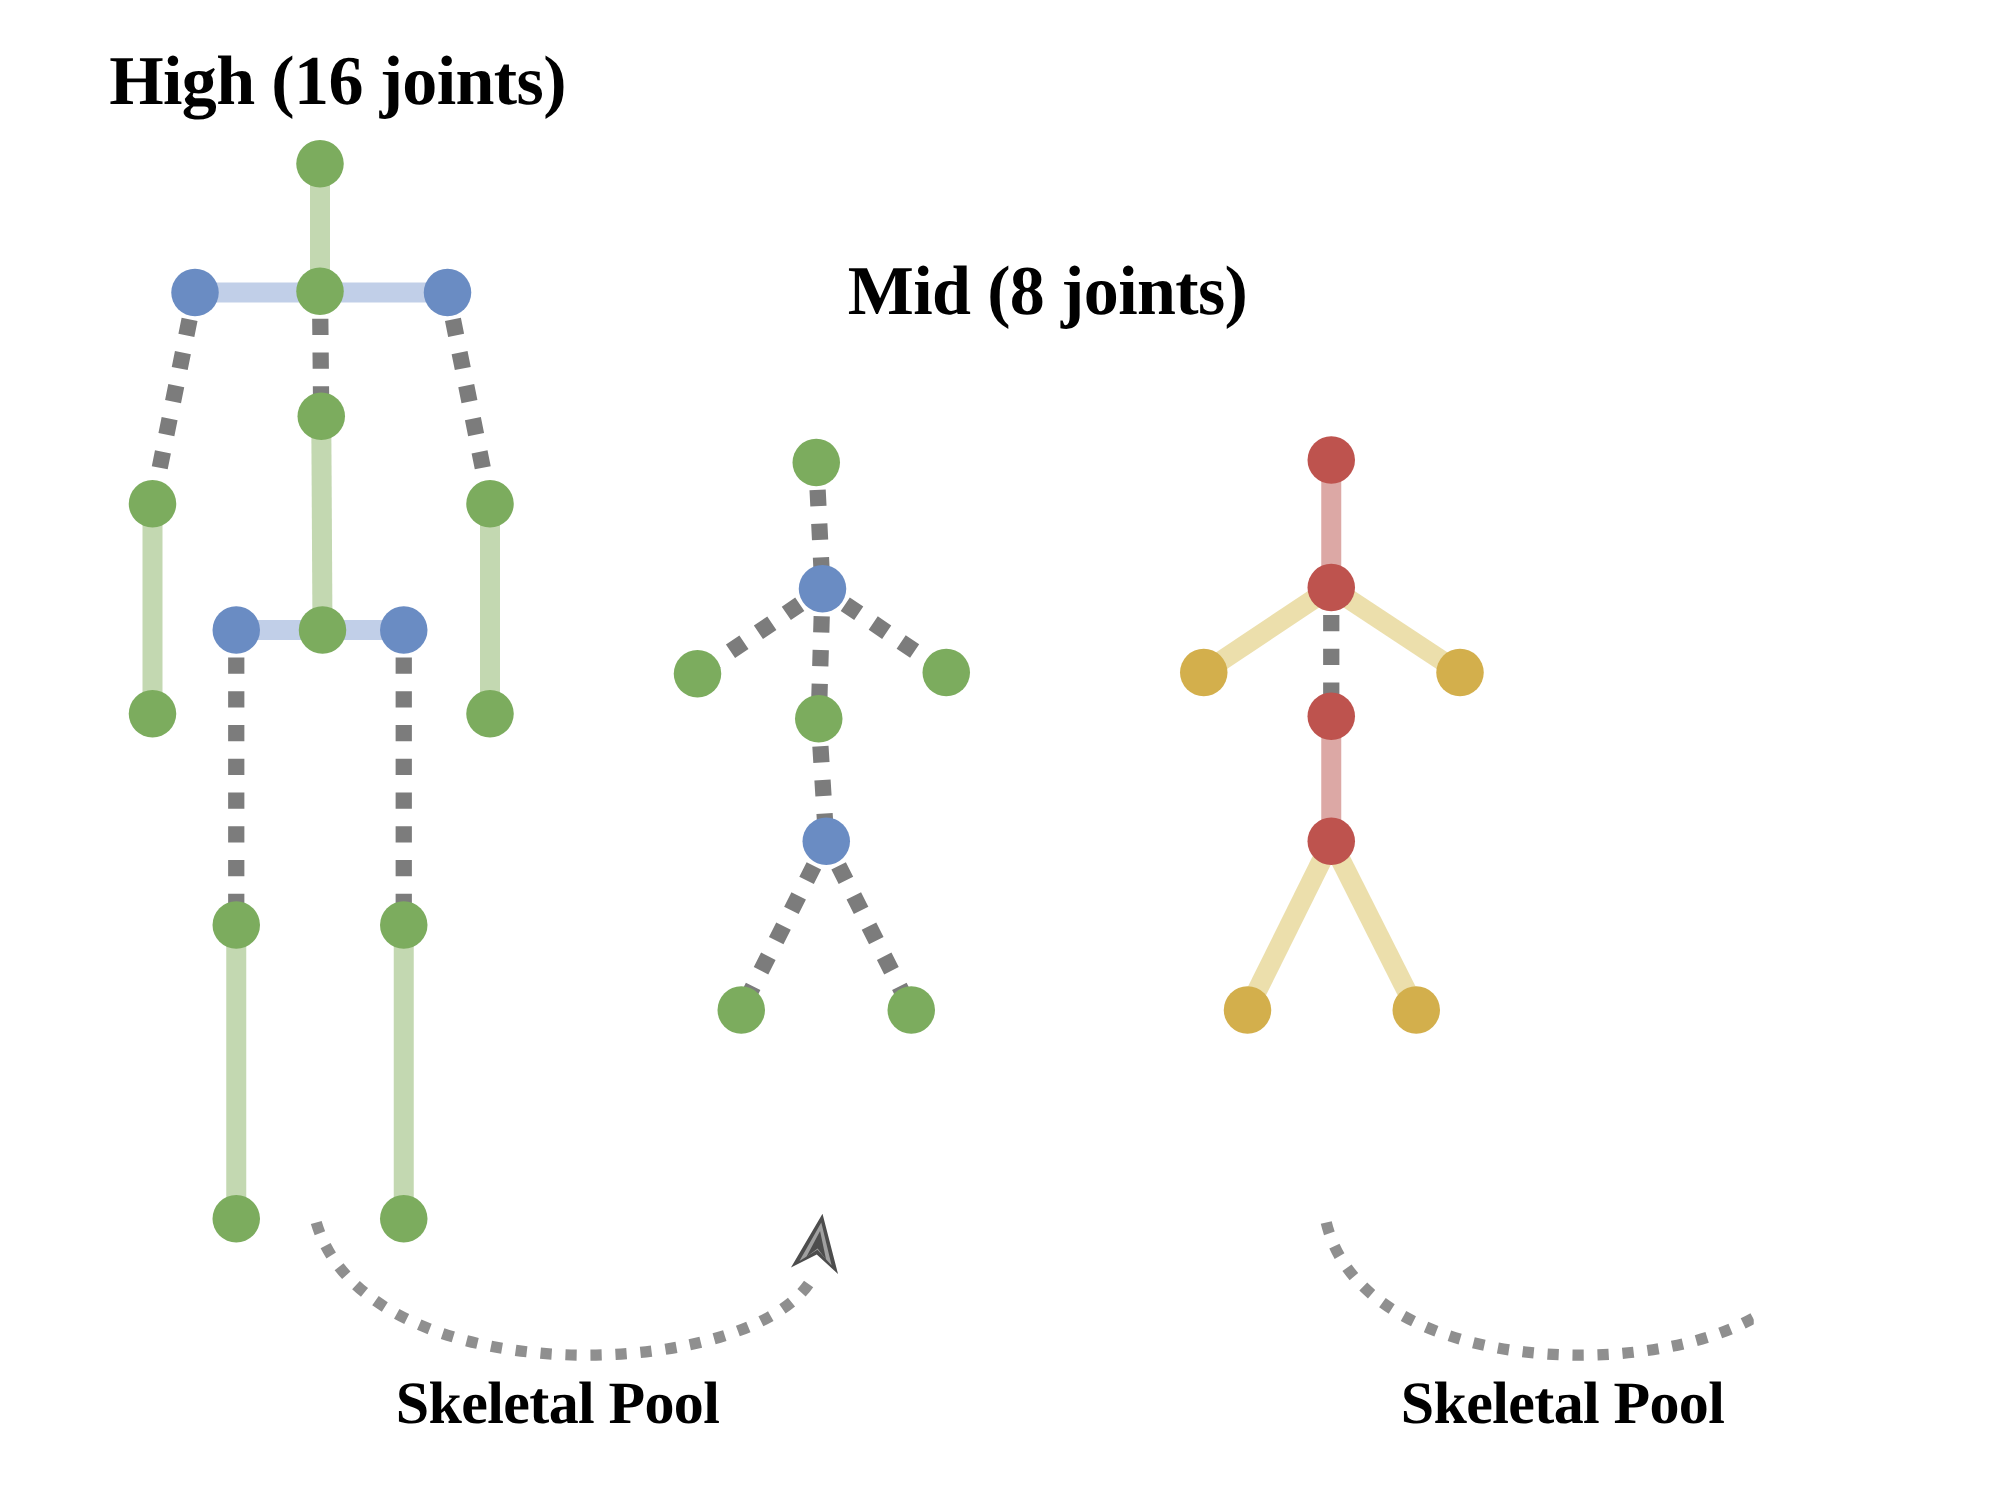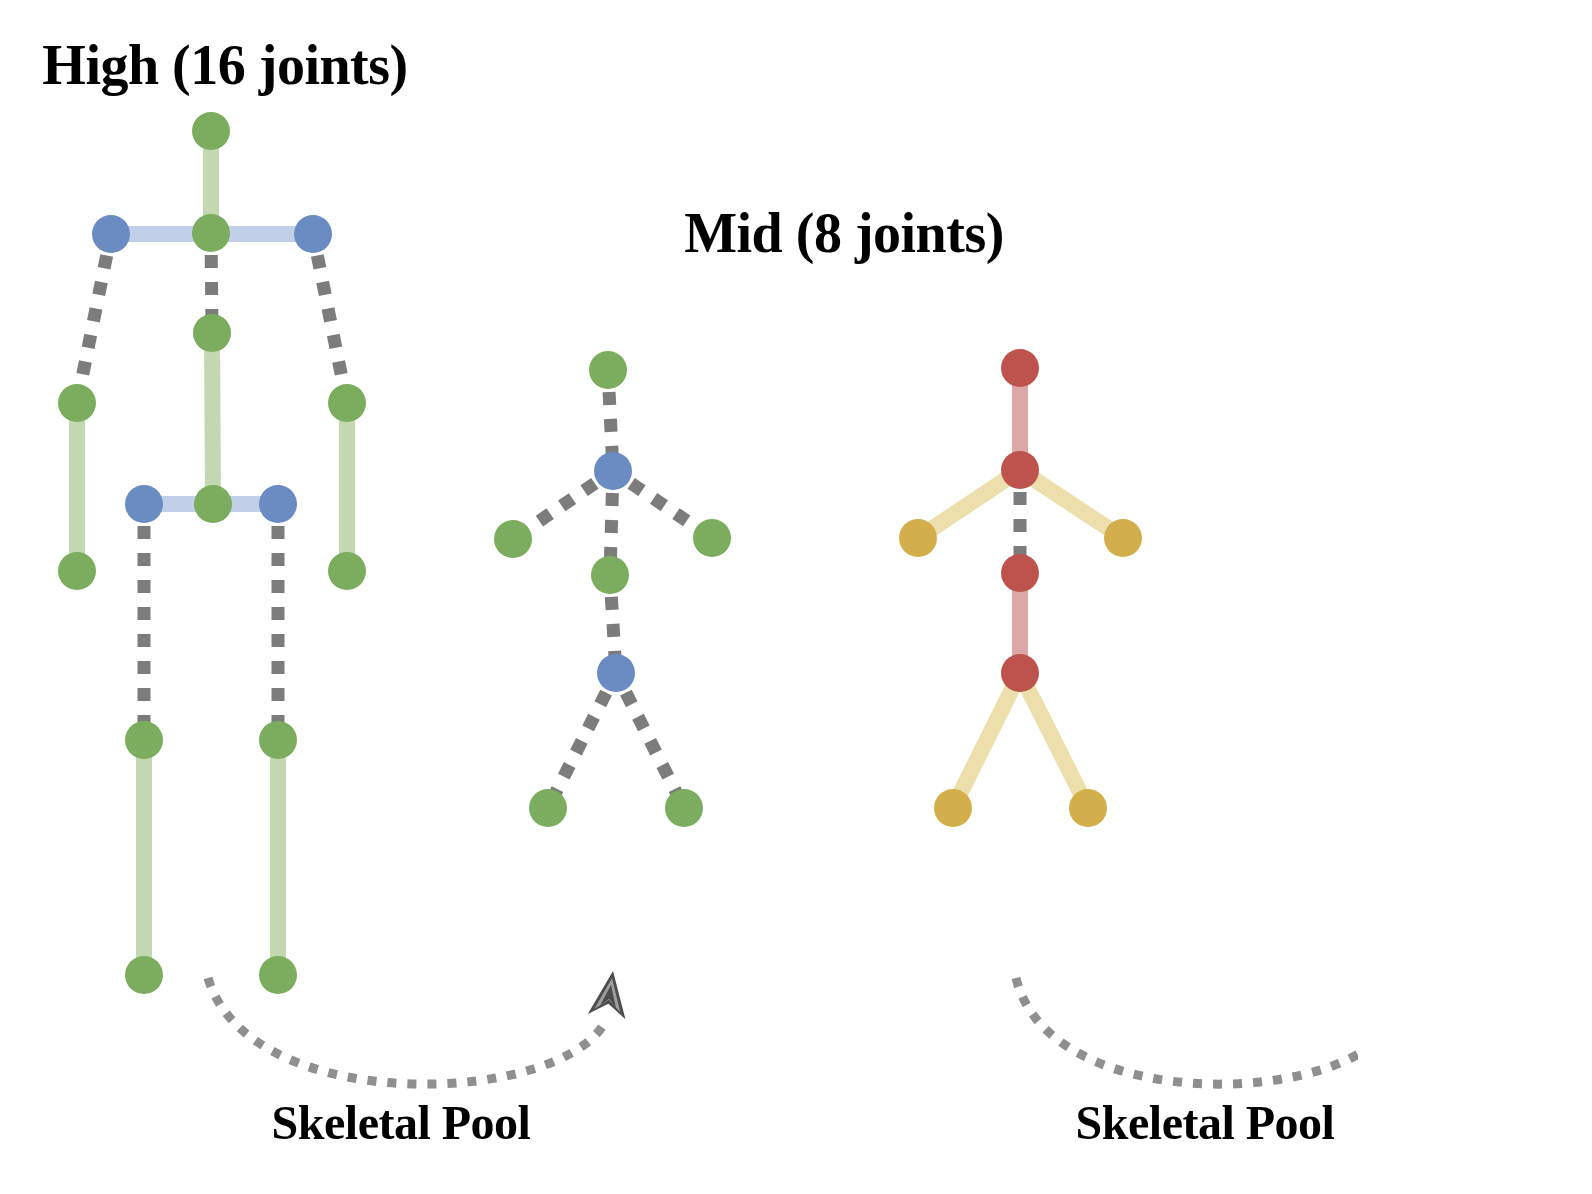--- a/index.html
+++ b/index.html
@@ -7,20 +7,21 @@
     padding: 0;
     background: #ffffff;
   }
   #stage {
     position: relative;
     width: 1358px;
     height: 1194px;
     background: #ffffff;
     overflow: hidden;
     font-family: "Liberation Serif", "DejaVu Serif", serif;
+    margin-left: 45px;
   }
   #diagram {
     position: absolute;
     left: 0;
     top: 0;
     width: 1592px;
     height: 1194px;
     display: block;
   }
   .label {
@@ -125,17 +126,17 @@
         <line x1="1424" y1="560" x2="1424" y2="654" stroke-linecap="butt" stroke="#7C7C7C" stroke-width="13" stroke-dasharray="13 14" stroke-dashoffset="-22"></line>
         <line x1="1424" y1="654" x2="1424" y2="753" stroke-linecap="butt" stroke="#7C7C7C" stroke-width="13" stroke-dasharray="13 14" stroke-dashoffset="-22"></line>
         <circle cx="1424" cy="463" r="19" fill="#BE534E"></circle>
         <circle cx="1424" cy="560" r="19" fill="#D3AF4C"></circle>
         <circle cx="1424" cy="654" r="19" fill="#BE534E"></circle>
         <circle cx="1424" cy="753" r="19" fill="#D3AF4C"></circle>
       </g>
     </svg>
 
   <div class="label" style="left: 225px; top: 35px; font-size: 56px;">High (16 joints)</div>
-  <div class="label" style="left: 844px; top: 203px; font-size: 56px; text-align: center;">Mid (8 joints)</div>
+  <div class="label" style="left: 793px; top: 203px; font-size: 56px; text-align: center;">Mid (8 joints)</div>
 
   <div class="label" style="left: 401px; top: 1097px; font-size: 48px;">Skeletal Pool</div>
   <div class="label" style="left: 1205px; top: 1097px; font-size: 48px;">Skeletal Pool</div>
 </div>
 
 </body></html>

